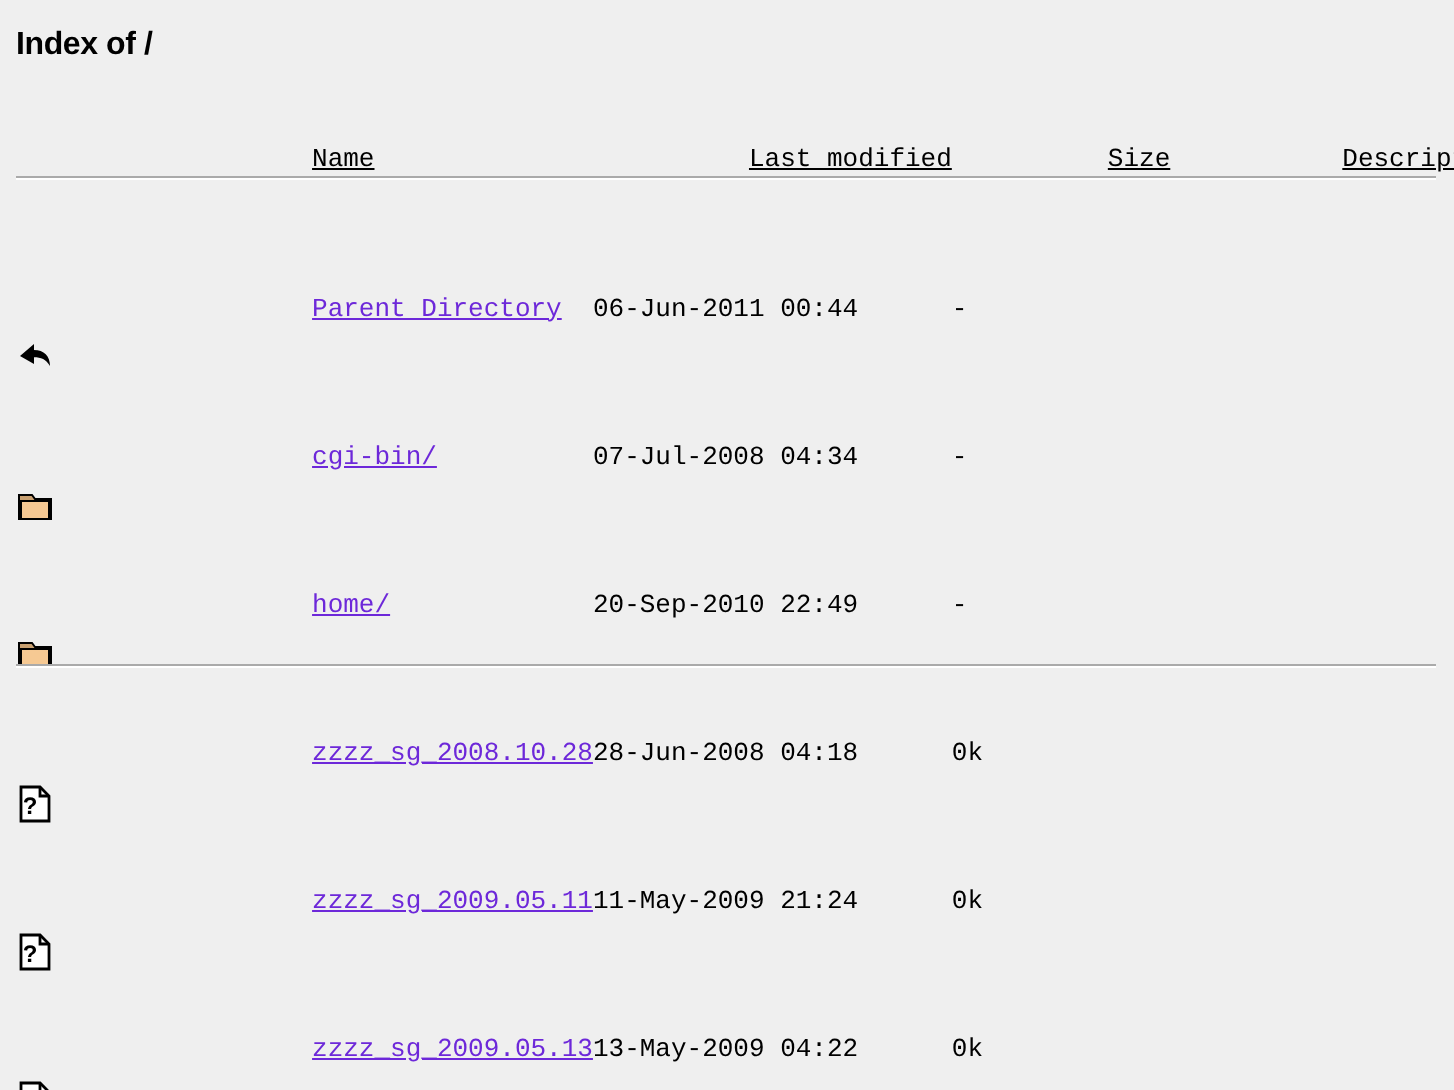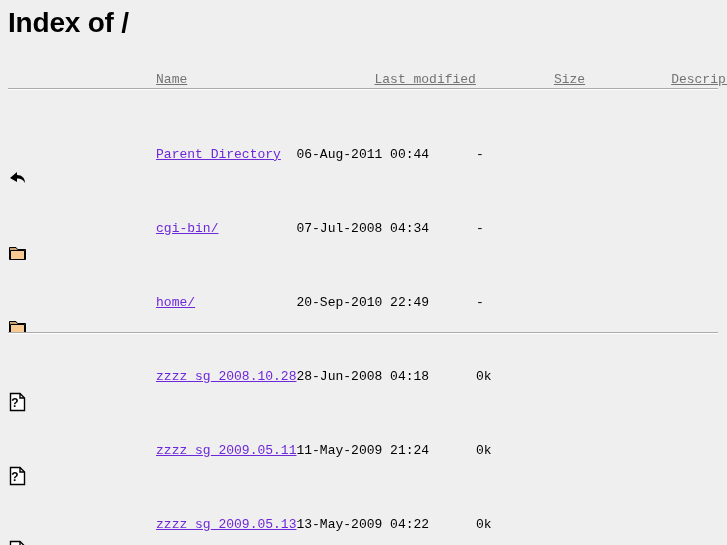--- a/index.html
+++ b/index.html
@@ -18,21 +18,21 @@
   }
 
   
   .page-title {
     margin: 0;
     padding: 0;
     position: absolute;
     left: 8px;
     top: 9px;
     font-family: "Liberation Sans", sans-serif;
-    font-size: 28px;
+    font-size: 16px;
     font-weight: bold;
     line-height: 28px;
     letter-spacing: -0.2px;
     white-space: pre;
   }
 
   
   .listing {
     position: absolute;
     left: 0;
@@ -70,21 +70,21 @@
   .idx-row td { height: 26px; }
 
   a.idx-link {
     color: #6d28d9;
     text-decoration: underline;
     font-family: "Liberation Mono", monospace;
     font-size: 13px;
   }
 
   .head-link {
-    color: #737373;
+    color: #000000;
     text-decoration: underline;
     font-family: "Liberation Mono", monospace;
     font-size: 13px;
   }
 
   .cell-date, .cell-size {
     color: #000;
     font-family: "Liberation Mono", monospace;
     font-size: 13px;
   }
@@ -153,21 +153,21 @@
         <td>
           <span class="icon-wrap">
             <svg width="20" height="22" viewBox="0 0 20 22">
               <path d="M2 9 L9 3 L9 6 C14 6 17 9 17 14 C15 10.5 12.5 9.6 9 9.6 L9 13 Z" fill="#000000"></path>
             </svg>
           </span>
         </td>
         <td>
           <a href="#" class="idx-link">Parent Directory</a>
         </td>
-        <td class="cell-date">06-Aug-2011 00:44</td>
+        <td class="cell-date">06-Jun-2011 00:44</td>
         <td class="col-size cell-size">-</td>
         <td></td>
       </tr>
 
       <tr class="idx-row">
         <td>
           <span class="icon-wrap">
             <svg width="20" height="22" viewBox="0 0 20 22">
               <path d="M1.5 4.5 H8 L9.5 6.5 H17.5 V16.5 H1.5 Z" fill="#c8a071" stroke="#000000" stroke-width="1"></path>
               <path d="M2.5 7.5 H16.5 V16.5 H2.5 Z" fill="#f6c993" stroke="#000000" stroke-width="1"></path>

